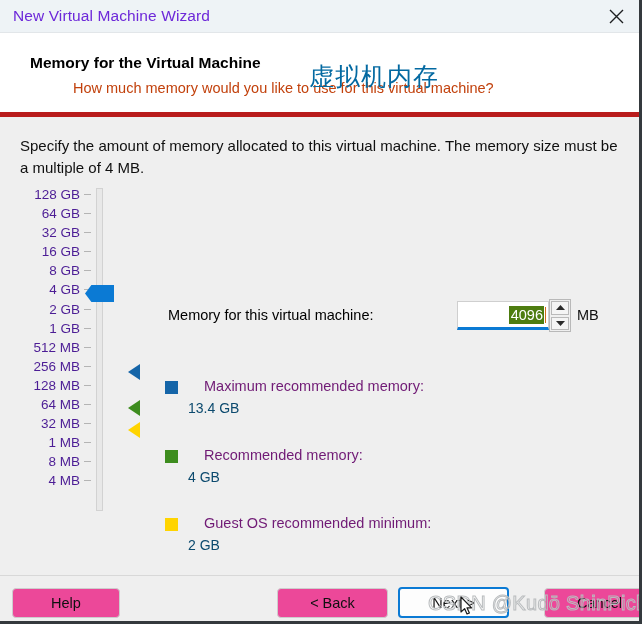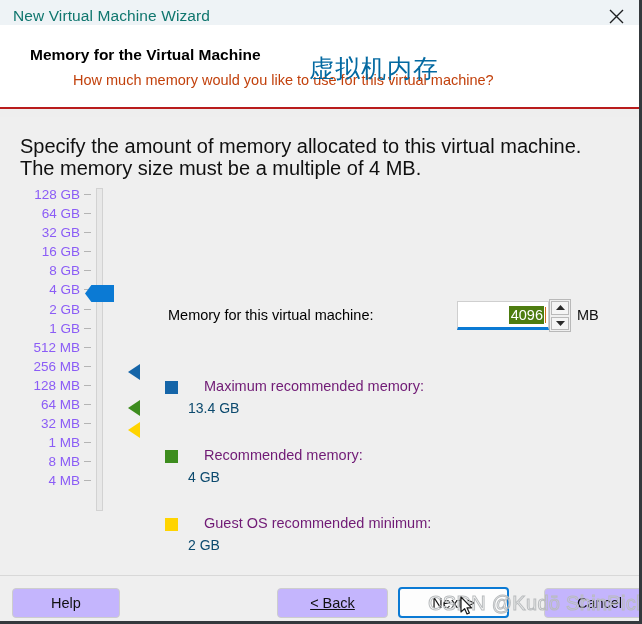--- a/index.html
+++ b/index.html
@@ -23,37 +23,37 @@
   
   #titlebar {
     position: absolute; left: 0; top: 0;
     width: 639px; height: 33px;
     background: #eef3f6;
     border-bottom: 1px solid #e2e6e9;
     box-sizing: border-box;
   }
   #title-text {
     position: absolute; left: 13px; top: 7px;
-    font-size: 15.5px; color: #0f766e;
+    font-size: 15.5px; color: #6d28d9;
     letter-spacing: 0.1px;
     white-space: nowrap;
   }
   #close-btn {
     position: absolute; right: 0; top: 0;
     width: 45px; height: 32px;
     display: flex; align-items: center; justify-content: center;
   }
   #close-btn svg { display: block; }
 
   
   #header {
-    position: absolute; left: 0; top: 25px;
+    position: absolute; left: 0; top: 33px;
     width: 639px; height: 84px;
     background: #ffffff;
-    border-bottom: 2px solid #b91c1c;
+    border-bottom: 5px solid #b91c1c;
     box-sizing: border-box;
   }
   #header-title {
     position: absolute; left: 30px; top: 21px;
     font-size: 15.5px; font-weight: bold; color: #000;
     white-space: nowrap;
   }
   #header-sub {
     position: absolute; left: 73px; top: 47px;
     font-size: 14.5px; color: #c2410c;
@@ -69,33 +69,33 @@
   
   #body {
     position: absolute; left: 0; top: 117px;
     width: 639px; height: 458px;
     background: #efefef;
     box-sizing: border-box;
   }
   #intro {
     position: absolute; left: 20px; top: 18px;
     width: 600px;
-    font-size: 20px; color: #101010; line-height: 22px;
+    font-size: 15px; color: #101010; line-height: 22px;
   }
 
   
   #scale-labels {
     position: absolute; left: 0px; top: 68px;
     width: 80px;
     text-align: right;
   }
   .scale-row {
     height: 19.1px;
     font-size: 13.5px;
-    color: #8b5cf6;
+    color: #4c1d95;
     line-height: 19.1px;
     white-space: nowrap;
   }
   #scale-ticks {
     position: absolute; left: 84px; top: 68px;
     width: 9px;
   }
   .tick {
     height: 19.1px;
     position: relative;
@@ -207,31 +207,31 @@
   #footer {
     position: absolute; left: 0; top: 575px;
     width: 639px; height: 46px;
     background: #efefef;
     border-top: 1px solid #d8d8d8;
     box-sizing: border-box;
   }
   .btn {
     position: absolute;
     height: 30px;
-    background: #c4b5fd;
+    background: #ec4899;
     border: 1px solid #cdcdcd;
     border-radius: 4px;
     font-size: 14.5px;
     color: #101010;
     display: flex; align-items: center; justify-content: center;
     box-sizing: border-box;
     white-space: nowrap;
   }
   #btn-help   { left: 12px;  top: 12px; width: 108px; }
-  #btn-back   { left: 277px; top: 12px; width: 111px; text-decoration: underline; }
+  #btn-back   { left: 277px; top: 12px; width: 111px; }
   #btn-next   { left: 398px; top: 11px; width: 111px; height: 31px;
                 border: 2px solid #0b7ad4; background: #fdfdfd; }
   #btn-cancel { left: 544px; top: 12px; width: 111px; }
 
   
   #cursor {
     position: absolute; left: 460px; top: 596px;
     width: 14px; height: 20px;
     pointer-events: none;
   }

